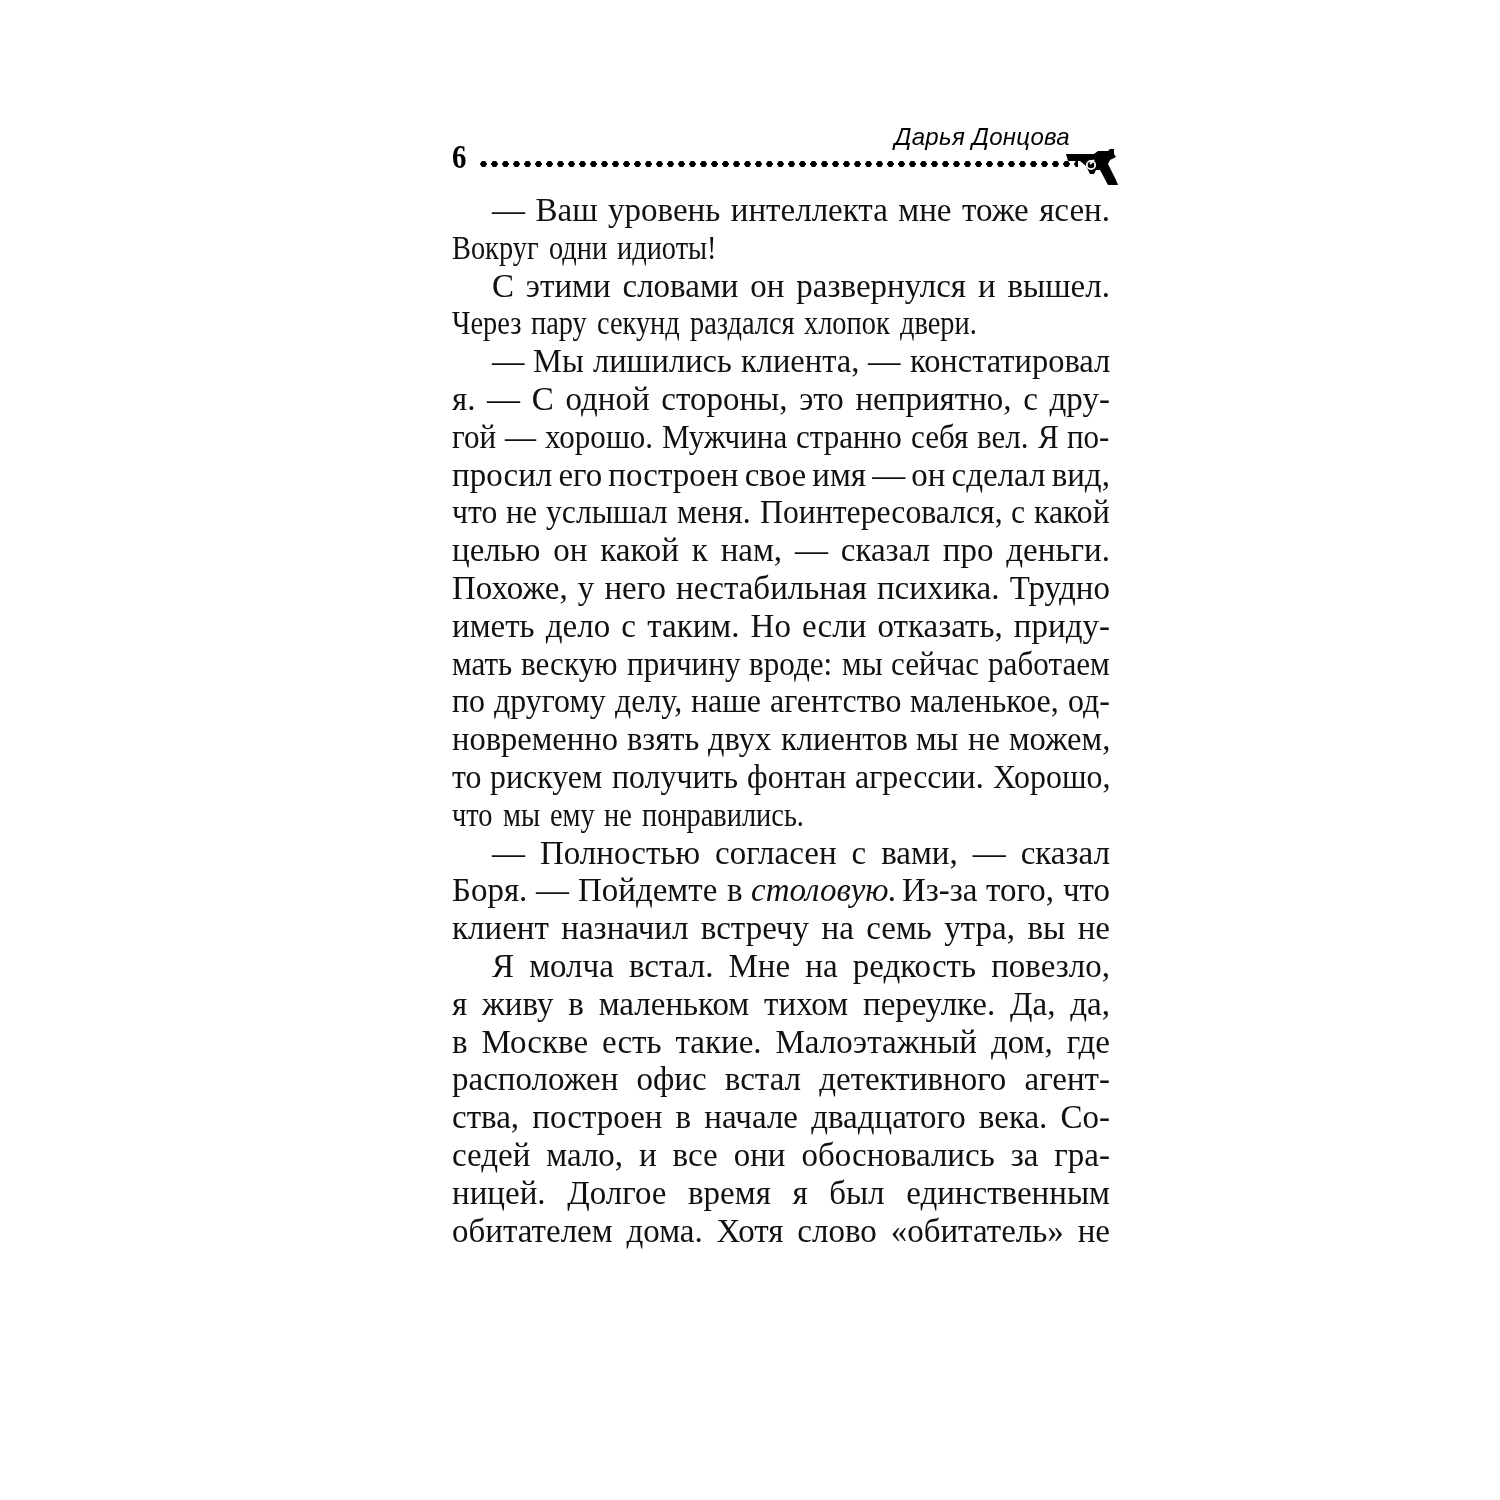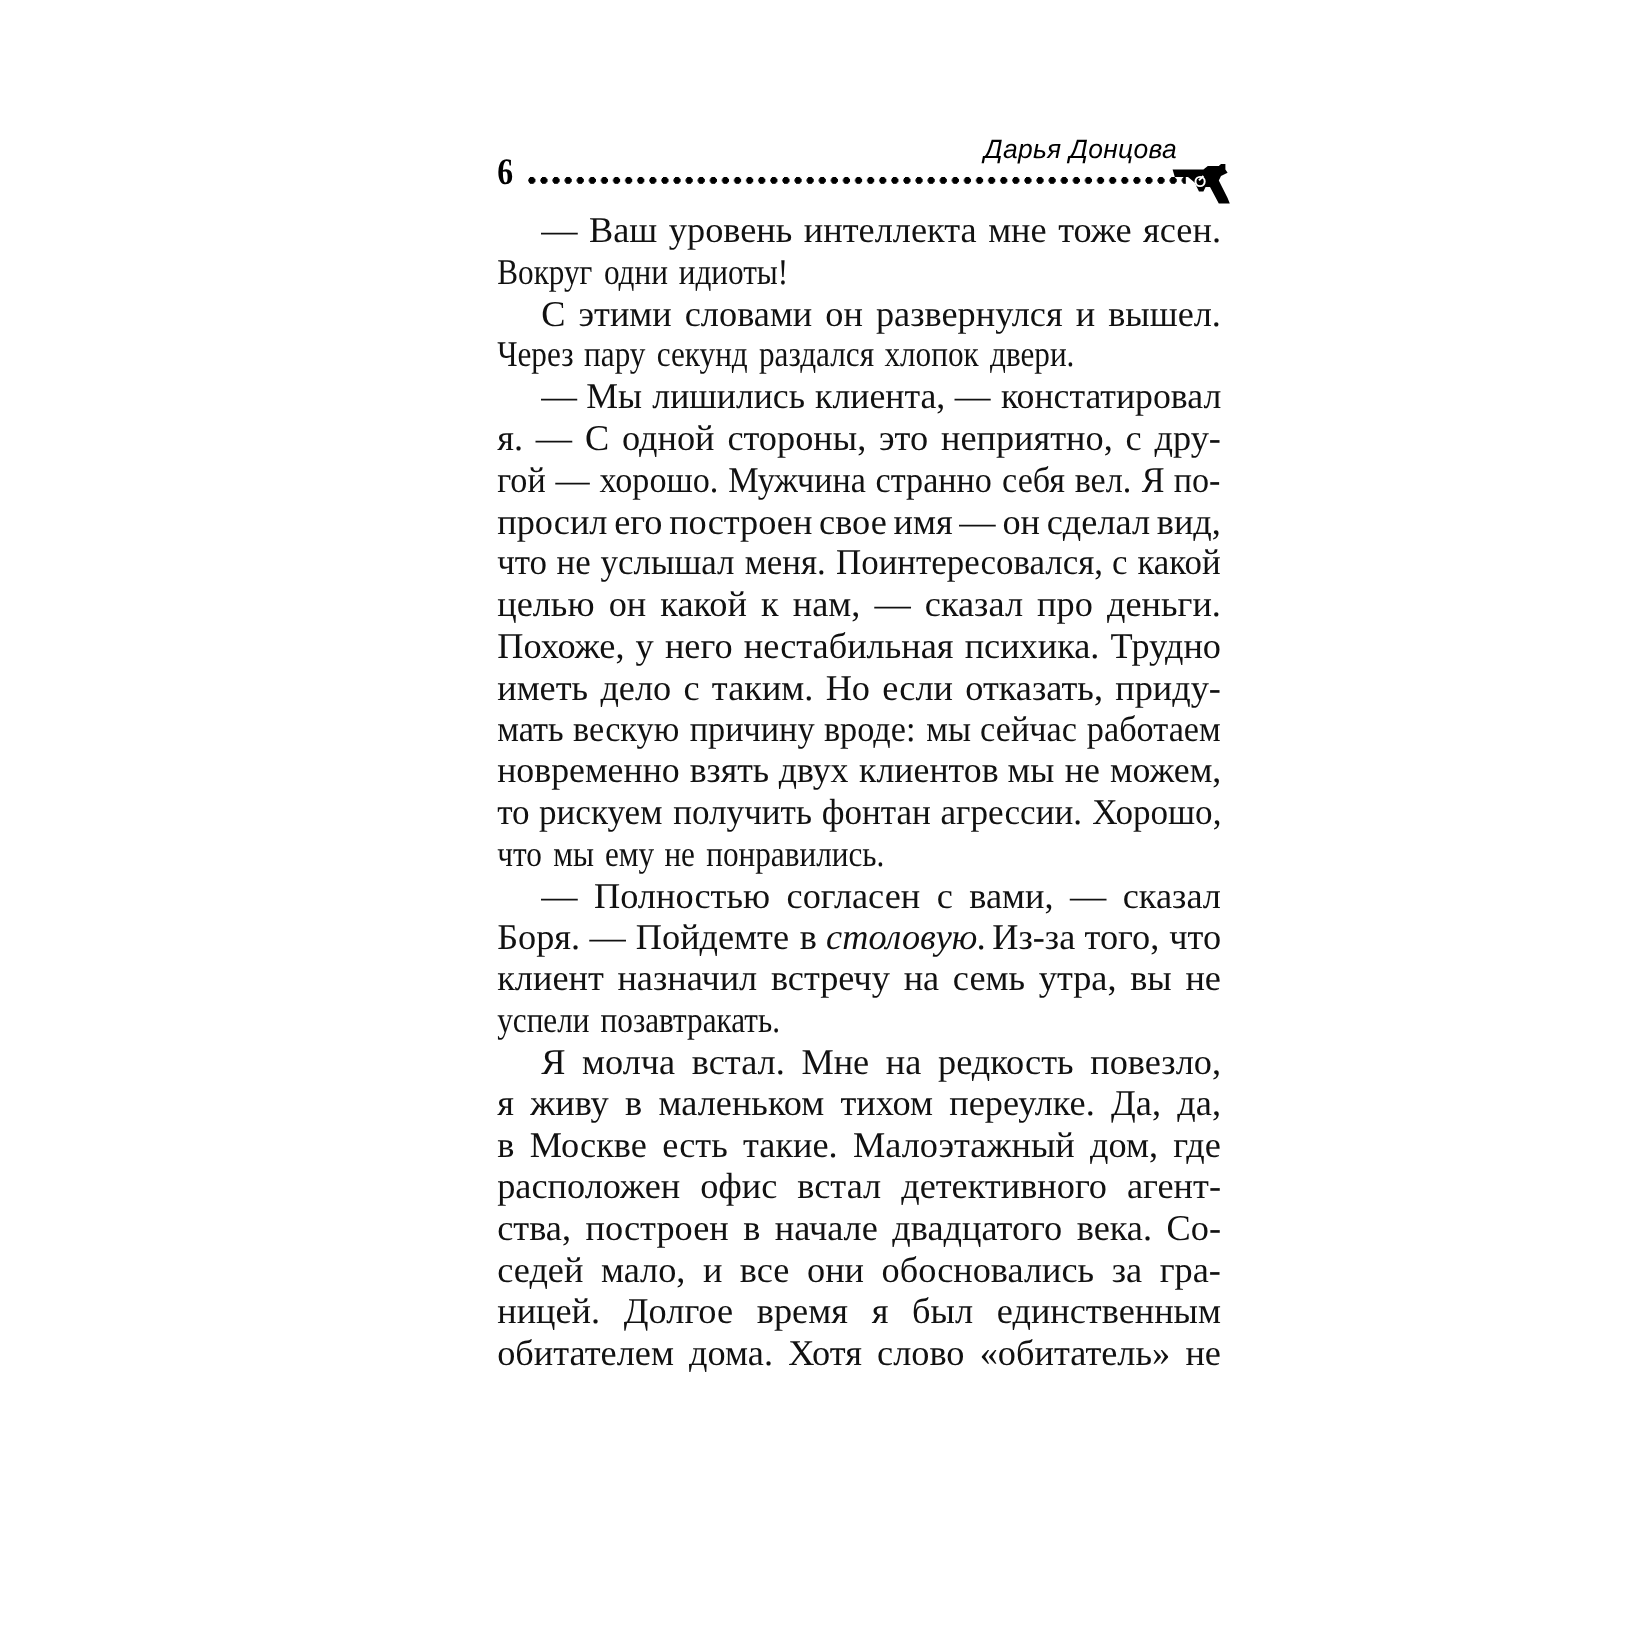--- a/index.html
+++ b/index.html
@@ -209,20 +209,29 @@
       <div class="justify-line">
         <span class="word" style="transform: scaleX(0.943773); transform-origin: left center; width: 60.3277px;">мать</span>
         <span class="word" style="transform: scaleX(0.943773); transform-origin: left center; width: 96.486px;">вескую</span>
         <span class="word" style="transform: scaleX(0.943773); transform-origin: left center; width: 113.489px;">причину</span>
         <span class="word" style="transform: scaleX(0.943773); transform-origin: left center; width: 83.288px;">вроде:</span>
         <span class="word" style="transform: scaleX(0.943773); transform-origin: left center; width: 40.6412px;">мы</span>
         <span class="word" style="transform: scaleX(0.943773); transform-origin: left center; width: 88.0068px;">сейчас</span>
         <span class="word" style="transform: scaleX(0.943773); transform-origin: left center; width: 121.761px;">работаем</span>
       </div>
       <div class="justify-line">
+        <span class="word" style="transform: scaleX(0.967997); transform-origin: left center; width: 33.0783px;">по</span>
+        <span class="word" style="transform: scaleX(0.967997); transform-origin: left center; width: 111.637px;">другому</span>
+        <span class="word" style="transform: scaleX(0.967997); transform-origin: left center; width: 67.1397px;">делу,</span>
+        <span class="word" style="transform: scaleX(0.967997); transform-origin: left center; width: 70.0588px;">наше</span>
+        <span class="word" style="transform: scaleX(0.967997); transform-origin: left center; width: 131.466px;">агентство</span>
+        <span class="word" style="transform: scaleX(0.967997); transform-origin: left center; width: 148.663px;">маленькое,</span>
+        <span class="word" style="transform: scaleX(0.967997); transform-origin: left center; width: 41.9566px;">од-</span>
+      </div>
+      <div class="justify-line">
         <span class="word" style="transform: scaleX(0.986248); transform-origin: left center; width: 165.936px;">новременно</span>
         <span class="word" style="transform: scaleX(0.986248); transform-origin: left center; width: 72.2735px;">взять</span>
         <span class="word" style="transform: scaleX(0.986248); transform-origin: left center; width: 63.3664px;">двух</span>
         <span class="word" style="transform: scaleX(0.986248); transform-origin: left center; width: 126.779px;">клиентов</span>
         <span class="word" style="transform: scaleX(0.986248); transform-origin: left center; width: 42.4703px;">мы</span>
         <span class="word" style="transform: scaleX(0.986248); transform-origin: left center; width: 31.8681px;">не</span>
         <span class="word" style="transform: scaleX(0.986248); transform-origin: left center; width: 101.306px;">можем,</span>
       </div>
       <div class="justify-line">
         <span class="word" style="transform: scaleX(0.966853); transform-origin: left center; width: 29.489px;">то</span>
@@ -261,24 +270,20 @@
       <div class="justify-line">
         <span class="word">клиент</span>
         <span class="word">назначил</span>
         <span class="word">встречу</span>
         <span class="word">на</span>
         <span class="word">семь</span>
         <span class="word">утра,</span>
         <span class="word">вы</span>
         <span class="word">не</span>
       </div>
-      <div class="justify-line last">
-        <span class="word" style="transform: scaleX(0.86); transform-origin: left center; width: 83.9306px;">успели</span>
-        <span class="word" style="transform: scaleX(0.86); transform-origin: left center; width: 163.077px;">позавтракать.</span>
-      </div>
       <div class="justify-line indent">
         <span class="word">Я</span>
         <span class="word">молча</span>
         <span class="word">встал.</span>
         <span class="word">Мне</span>
         <span class="word">на</span>
         <span class="word">редкость</span>
         <span class="word">повезло,</span>
       </div>
       <div class="justify-line">

